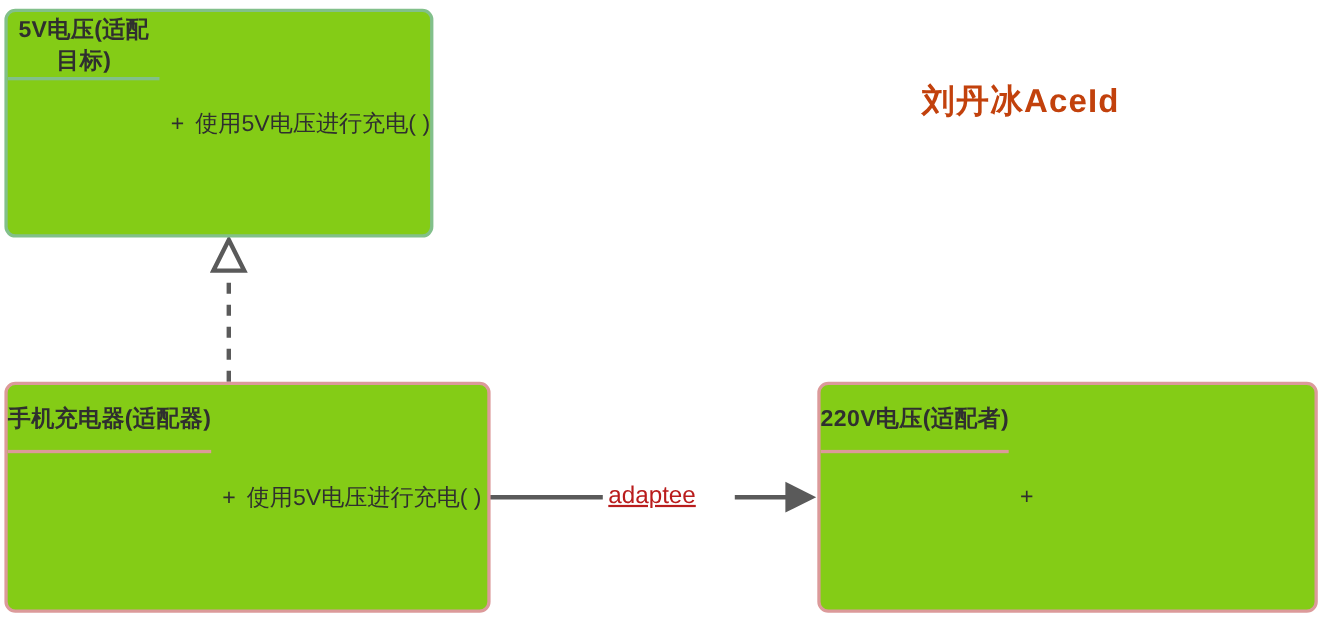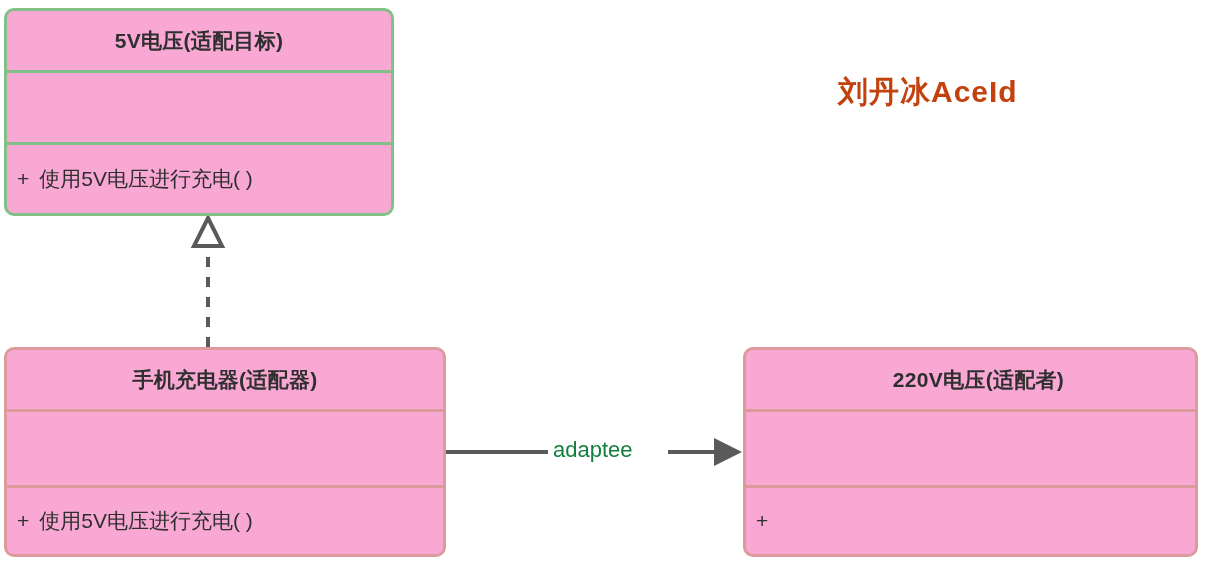--- a/index.html
+++ b/index.html
@@ -19,27 +19,27 @@
     position: absolute;
     inset: 0;
     width: 1208px;
     height: 568px;
   }
 
   
   .uml-class {
     position: absolute;
     box-sizing: border-box;
-    background: #f9a8d4;
+    background: #84cc16;
     border-style: solid;
     border-width: 3px;
     border-radius: 10px;
     overflow: hidden;
     display: flex;
-    flex-direction: column;
+    flex-direction: row;
     z-index: 3;
   }
   .uml-class.green  { border-color: #82c08a; }
   .uml-class.red    { border-color: #dc9a9a; }
 
   .uml-title {
     display: flex;
     align-items: center;
     justify-content: center;
     text-align: center;
@@ -94,32 +94,33 @@
     left: 4px;  top: 347px;
     width: 442px; height: 210px;
   }
   #class-adapter .uml-title  { height: 62px; }
   #class-adapter .uml-attrs  { height: 76px; }
 
   #class-adaptee {
     left: 743px; top: 347px;
     width: 455px; height: 210px;
   }
-  #class-adaptee .uml-title  { height: 62px; padding-left: 16px; }
+  #class-adaptee .uml-title  { height: 62px; }
   #class-adaptee .uml-attrs  { height: 76px; }
 
   
   .edge-label {
     position: absolute;
     font-size: 22px;
-    color: #15803d;
+    color: #b91c1c;
     background: #ffffff;
     padding: 0 5px;
     z-index: 4;
     white-space: nowrap;
+    text-decoration: underline;
   }
   #adaptee-edge-label {
     left: 548px;
     top: 437px;
   }
 
   
   #watermark {
     position: absolute;
     left: 838px;

